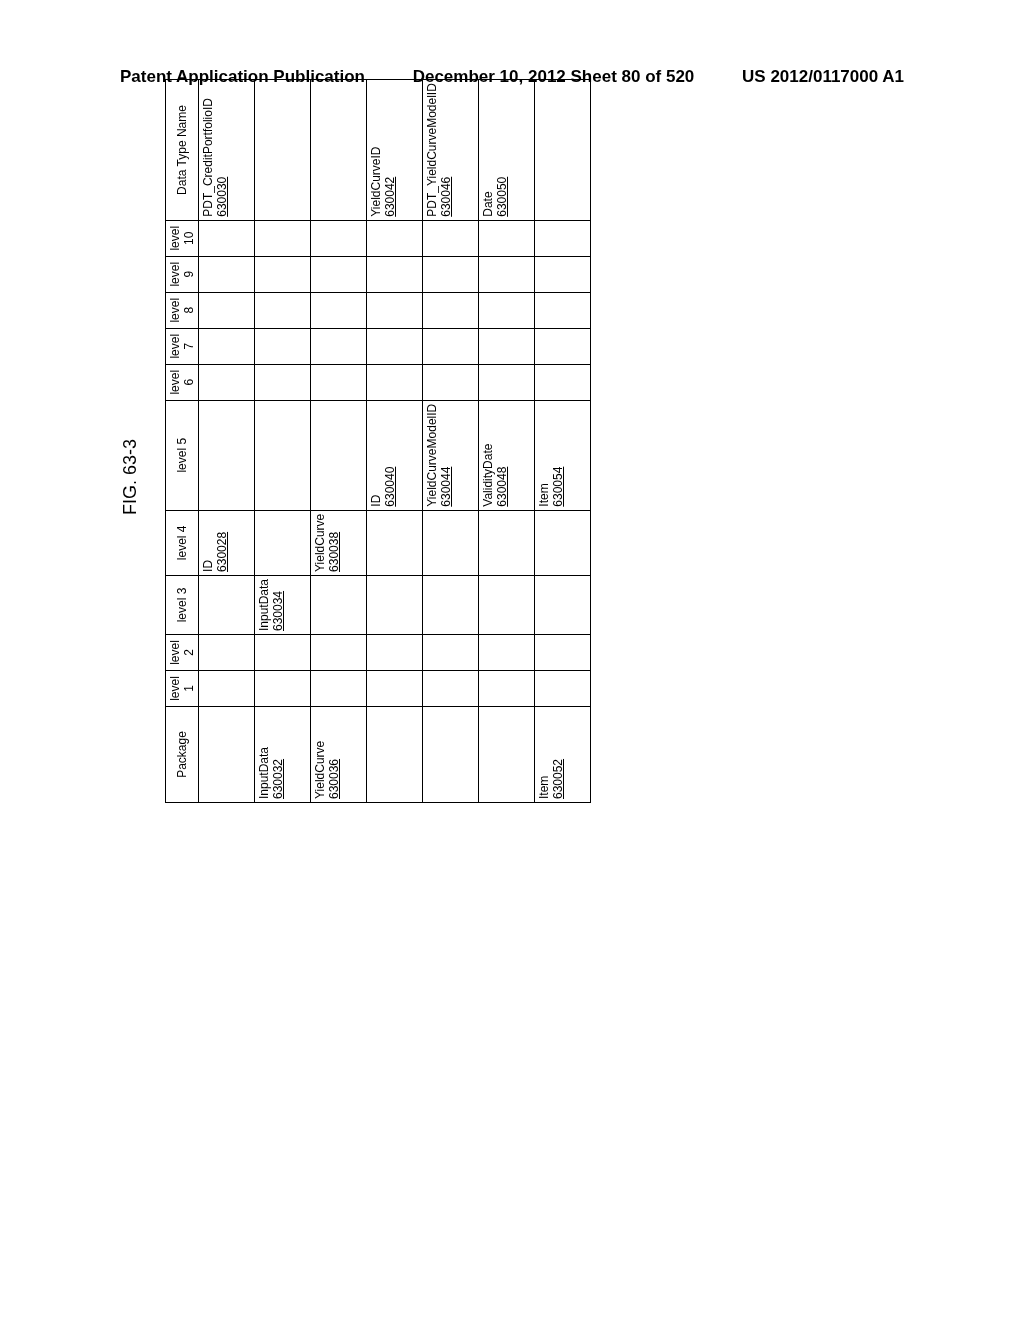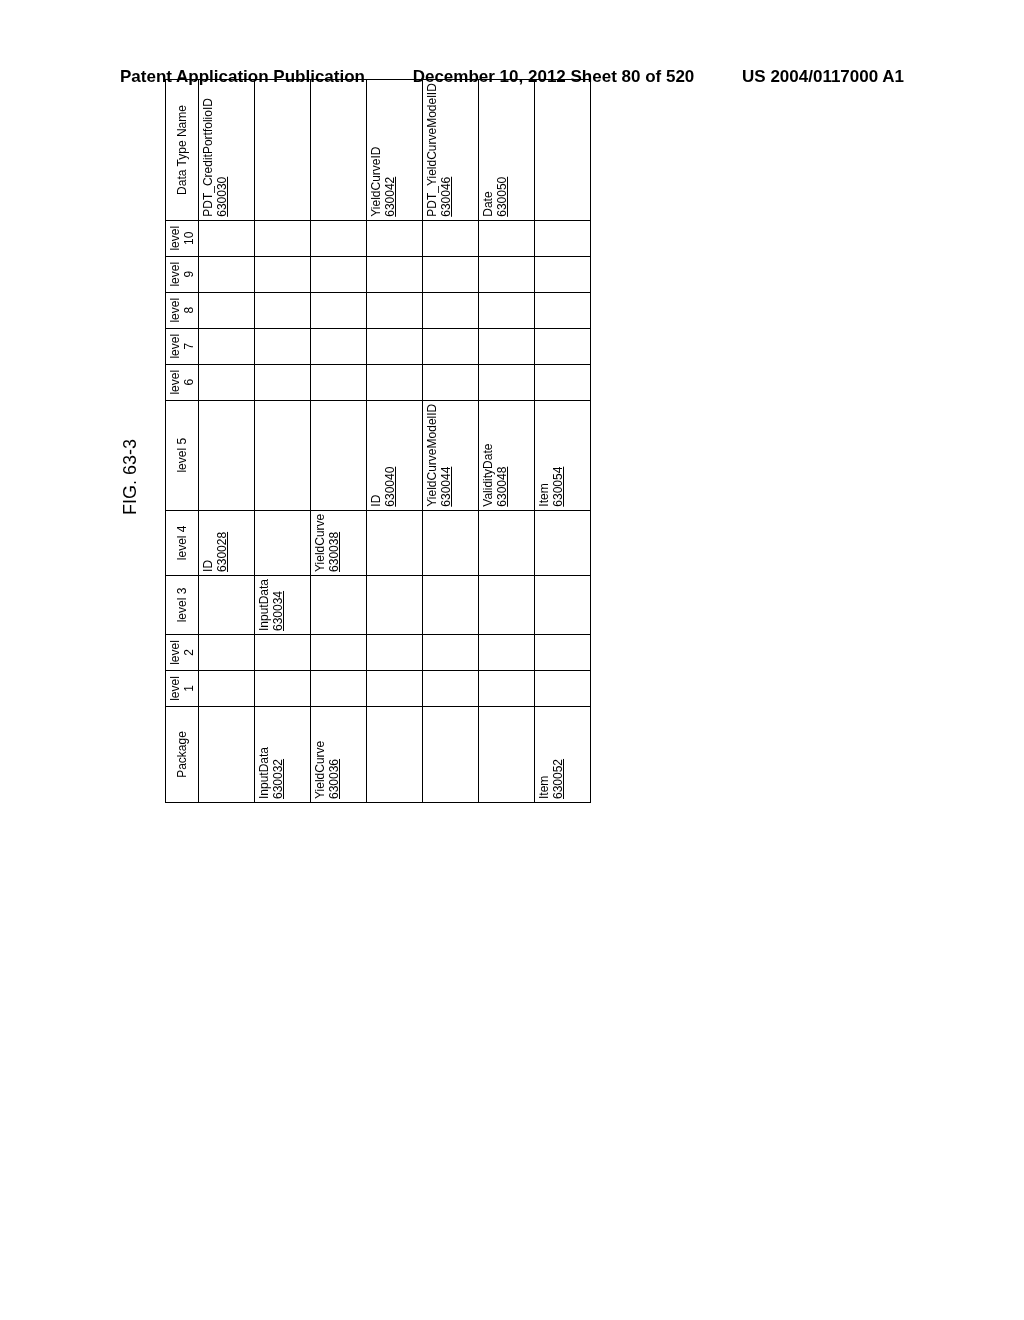--- a/index.html
+++ b/index.html
@@ -58,21 +58,21 @@
   .refnum {
     text-decoration: underline;
   }
 </style>
 </head>
 <body>
 
 <div class="header">
   <span>Patent Application Publication</span>
   <span>December 10, 2012  Sheet 80 of 520</span>
-  <span>US 2004/0117000 A1</span>
+  <span>US 2012/0117000 A1</span>
 </div>
 
 <div class="fig-label">FIG. 63-3</div>
 
 <div class="table-wrap">
   <table>
     <thead>
       <tr>
         <th class="pkg">Package</th>
         <th class="lvl">level 1</th>

